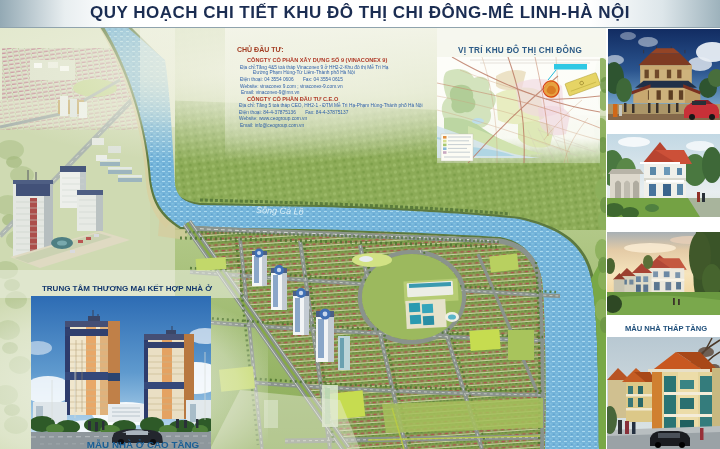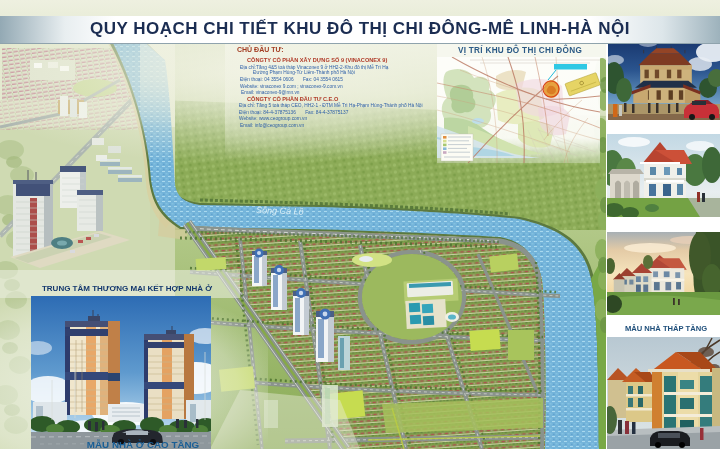--- a/index.html
+++ b/index.html
@@ -1,19 +1,19 @@
 <!DOCTYPE html>
 <html><head>
 <meta charset="utf-8">
 <style>
   html,body{margin:0;padding:0;}
   body{width:720px;height:449px;overflow:hidden;position:relative;
        font-family:"Liberation Sans",sans-serif;background:#dfe6cc;}
   .abs{position:absolute;}
-  #titlebar{left:0;top:16px;width:720px;height:27px;
+  #titlebar{left:0;top:0;width:720px;height:27px;
     background:linear-gradient(90deg,#93a9b4 0%,#e8eef0 9%,#ffffff 16%,#ffffff 82%,#dde6ea 92%,#9db2bc 100%);
     border-bottom:1px solid #8fa3ad;}
   #titlebar .t{position:absolute;left:0;top:3px;width:720px;text-align:center;
     color:#1b2d52;font-weight:bold;font-size:17px;letter-spacing:0.5px;}
 </style>
 </head>
 <body>
 
 <svg class="abs" id="scene" style="left:0;top:0;" width="720" height="449" viewBox="0 0 720 449">
   <defs>

